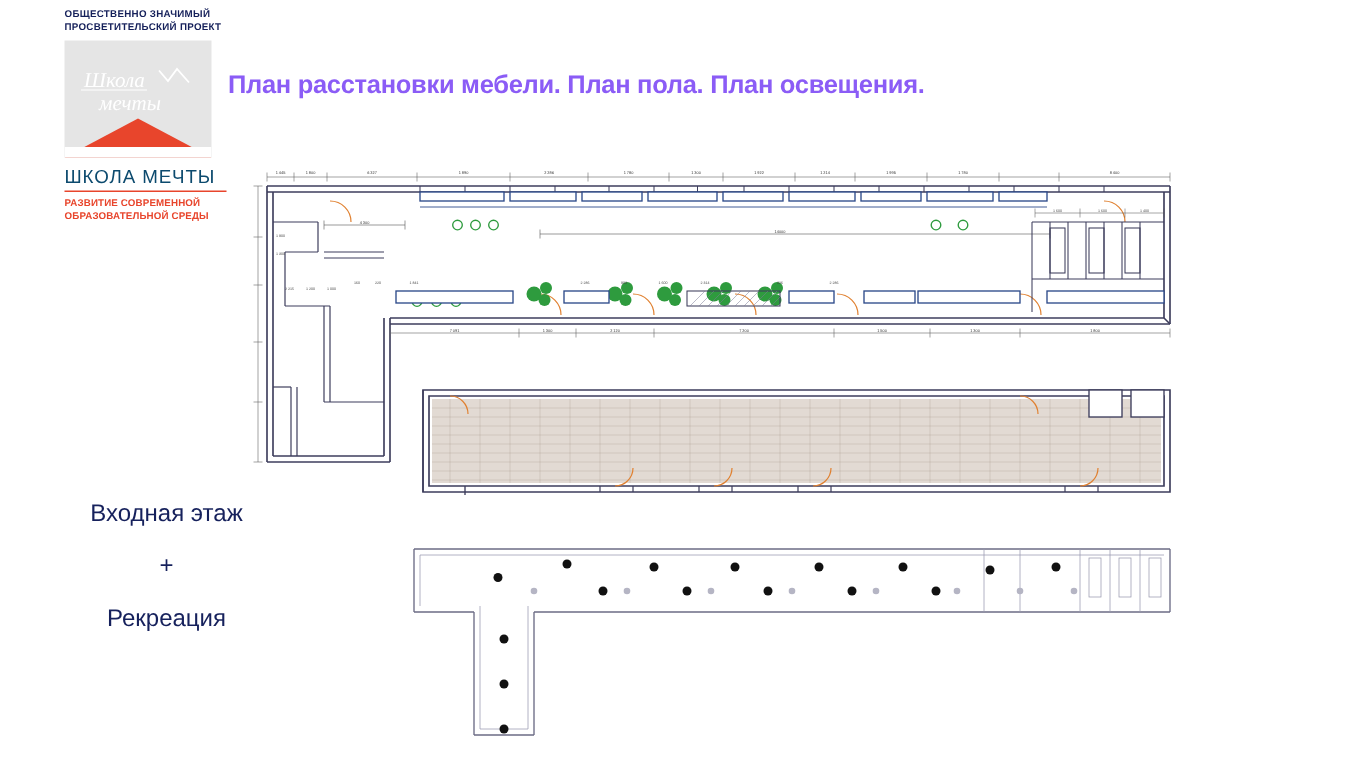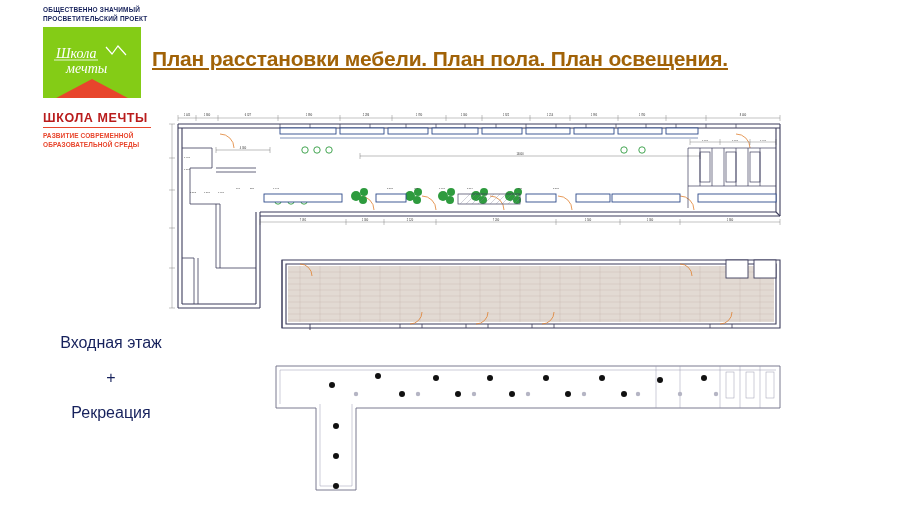--- a/index.html
+++ b/index.html
@@ -30,21 +30,21 @@
     color: #15205a;
     letter-spacing: 0.2px;
     margin-left: 11px;
     margin-bottom: 3px;
   }
   .logo-mark {
     position: relative;
     width: 98px;
     height: 78px;
     margin-left: 11px;
-    background: #84cc16;
+    background: #e5e5e5;
     overflow: hidden;
   }
   .logo-mark .roof {
     position: absolute;
     left: 0;
     bottom: 0;
     width: 0;
     height: 0;
     border-left: 49px solid transparent;
     border-right: 49px solid transparent;
@@ -63,22 +63,22 @@
     left: 9px;
     top: 16px;
     width: 80px;
     height: 34px;
   }
   .logo-mark .script svg { display: block; }
   .logo-name {
     margin-top: 6px;
     margin-left: 11px;
     font-size: 12.5px;
-    font-weight: bold;
-    color: #b91c1c;
+    font-weight: normal;
+    color: #0c4a6e;
     letter-spacing: 0.6px;
   }
   .logo-rule {
     margin-left: 11px;
     margin-top: 2px;
     width: 108px;
     height: 1.5px;
     background: #e8452c;
   }
   .logo-sub {
@@ -89,25 +89,24 @@
     line-height: 1.4;
     color: #e8452c;
     letter-spacing: 0.1px;
   }
 
   
   .slide-title {
     position: absolute;
     left: 152px;
     top: 47px;
-    font-size: 21px;
+    font-size: 17px;
     font-weight: bold;
-    color: #a16207;
+    color: #8b5cf6;
     letter-spacing: -0.2px;
-    text-decoration: underline;
   }
 
   
   .left-caption {
     position: absolute;
     left: 36px;
     top: 325px;
     width: 150px;
     text-align: center;
     color: #16215c;

